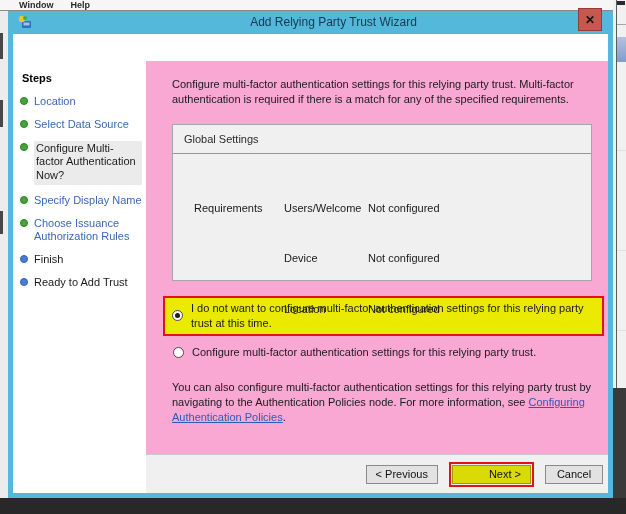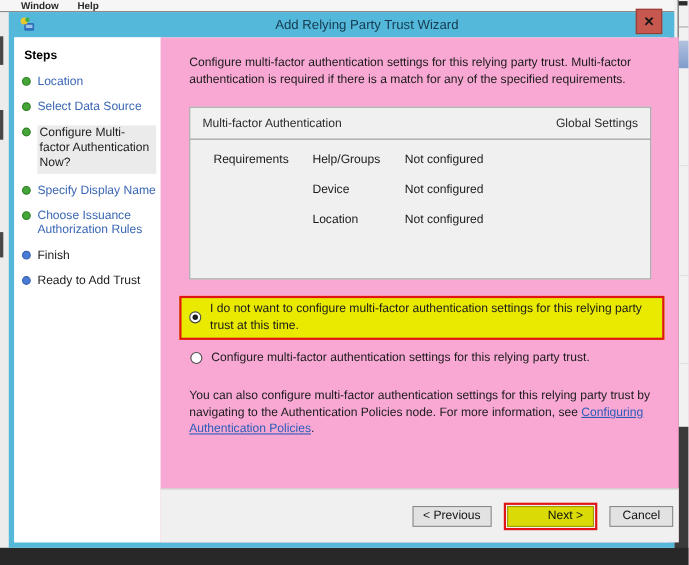--- a/index.html
+++ b/index.html
@@ -50,21 +50,21 @@
   .app-icon { position:absolute; left:9px; top:4px; width:15px; height:15px; }
   .close-btn {
     position:absolute; right:11px; top:-3px; width:24px; height:23px;
     background:#c7584f; border:1px solid #943d36;
     color:#151515; font-size:12px; font-weight:bold;
     display:flex; align-items:center; justify-content:center; cursor:pointer;
   }
 
   .dialog-body {
     position:relative; width:100%; height:459px; background:#ffffff;
-    display:flex; flex-direction:row;
+    display:flex; flex-direction:column;
   }
   .header-band { height:27px; background:#ffffff; flex:none; }
   .main-row { flex:1; display:flex; min-height:0; }
 
   
   .sidebar { width:133px; flex:none; background:#ffffff; padding:8px 0 0 7px; font-size:11px; }
   .steps-heading { font-weight:bold; font-size:11px; margin:3px 0 11px 2px; color:#000; }
   .step-item { display:flex; gap:6px; margin-bottom:9px; width:122px; line-height:1.25; }
   .bullet { width:8px; height:8px; border-radius:50%; margin-top:2px; flex:none; }
   .bullet.done     { background:#43a636; border:1px solid #2e7d25; }
@@ -79,21 +79,21 @@
     padding:16px 13px 0 26px; font-size:11px; line-height:1.35; min-width:0;
   }
   .intro { width:422px; margin-bottom:17px; }
 
   .mfa-panel { width:420px; height:157px; border:1px solid #a6a6a6; background:#f0f0f0; }
   .panel-header {
     display:flex; justify-content:space-between;
     padding:7px 11px 6px 11px; border-bottom:1px solid #979797; color:#2b2b2b;
   }
   .panel-rows { padding:11px 0 0 21px; }
-  .prow { display:flex; margin-bottom:13px; }
+  .prow { display:flex; margin-bottom:13px;margin-top:36px; }
   .pcol1 { width:90px; }
   .pcol2 { width:84px; }
 
   .options { margin-top:15px; }
   .option-row { display:flex; align-items:center; gap:8px; }
   .option-row.highlighted {
     background:#e9ea00; border:2px solid #e01414;
     margin-left:-9px; width:441px; padding:3px 4px 4px 7px;
   }
   .option-row.second { margin:9px 0 0 1px; }
@@ -103,21 +103,21 @@
   }
   .radio.checked::after {
     content:""; position:absolute; left:2px; top:2px; right:2px; bottom:2px;
     border-radius:50%; background:#1e1e1e;
   }
 
   .note { margin-top:20px; width:430px; }
   .note a { color:#2b5cb8; text-decoration:underline; cursor:pointer; }
 
   .footer {
-    position:absolute; left:0; right:0; bottom:0; height:49px;
+    position:absolute; left:0; right:0; bottom:0; height:39px;
     border-top:1px solid #c9c9c9; background:#f0f0f0;
     display:flex; align-items:center; justify-content:flex-end;
     gap:14px; padding-right:5px;
   }
   .btn {
     height:19px; min-width:58px; font-size:11px; font-family:"Liberation Sans",sans-serif;
     background:#e2e2e2; border:1px solid #8a8a8a; color:#111;
     padding:0 9px; cursor:pointer;
   }
   .btn-next {
@@ -201,27 +201,26 @@
           <span class="bullet upcoming"></span>
           <span class="step-label">Ready to Add Trust</span>
         </div>
       </div>
 
       <div class="content">
         <p class="intro">Configure multi-factor authentication settings for this relying party trust. Multi-factor authentication is required if there is a match for any of the specified requirements.</p>
 
         <div class="mfa-panel">
           <div class="panel-header">
-            <span>Multi-factor Authentication</span>
             <span>Global Settings</span>
           </div>
           <div class="panel-rows">
             <div class="prow">
               <span class="pcol1">Requirements</span>
-              <span class="pcol2">Help/Groups</span>
+              <span class="pcol2">Users/Welcome</span>
               <span class="pcol3">Not configured</span>
             </div>
             <div class="prow">
               <span class="pcol1"></span>
               <span class="pcol2">Device</span>
               <span class="pcol3">Not configured</span>
             </div>
             <div class="prow">
               <span class="pcol1"></span>
               <span class="pcol2">Location</span>

